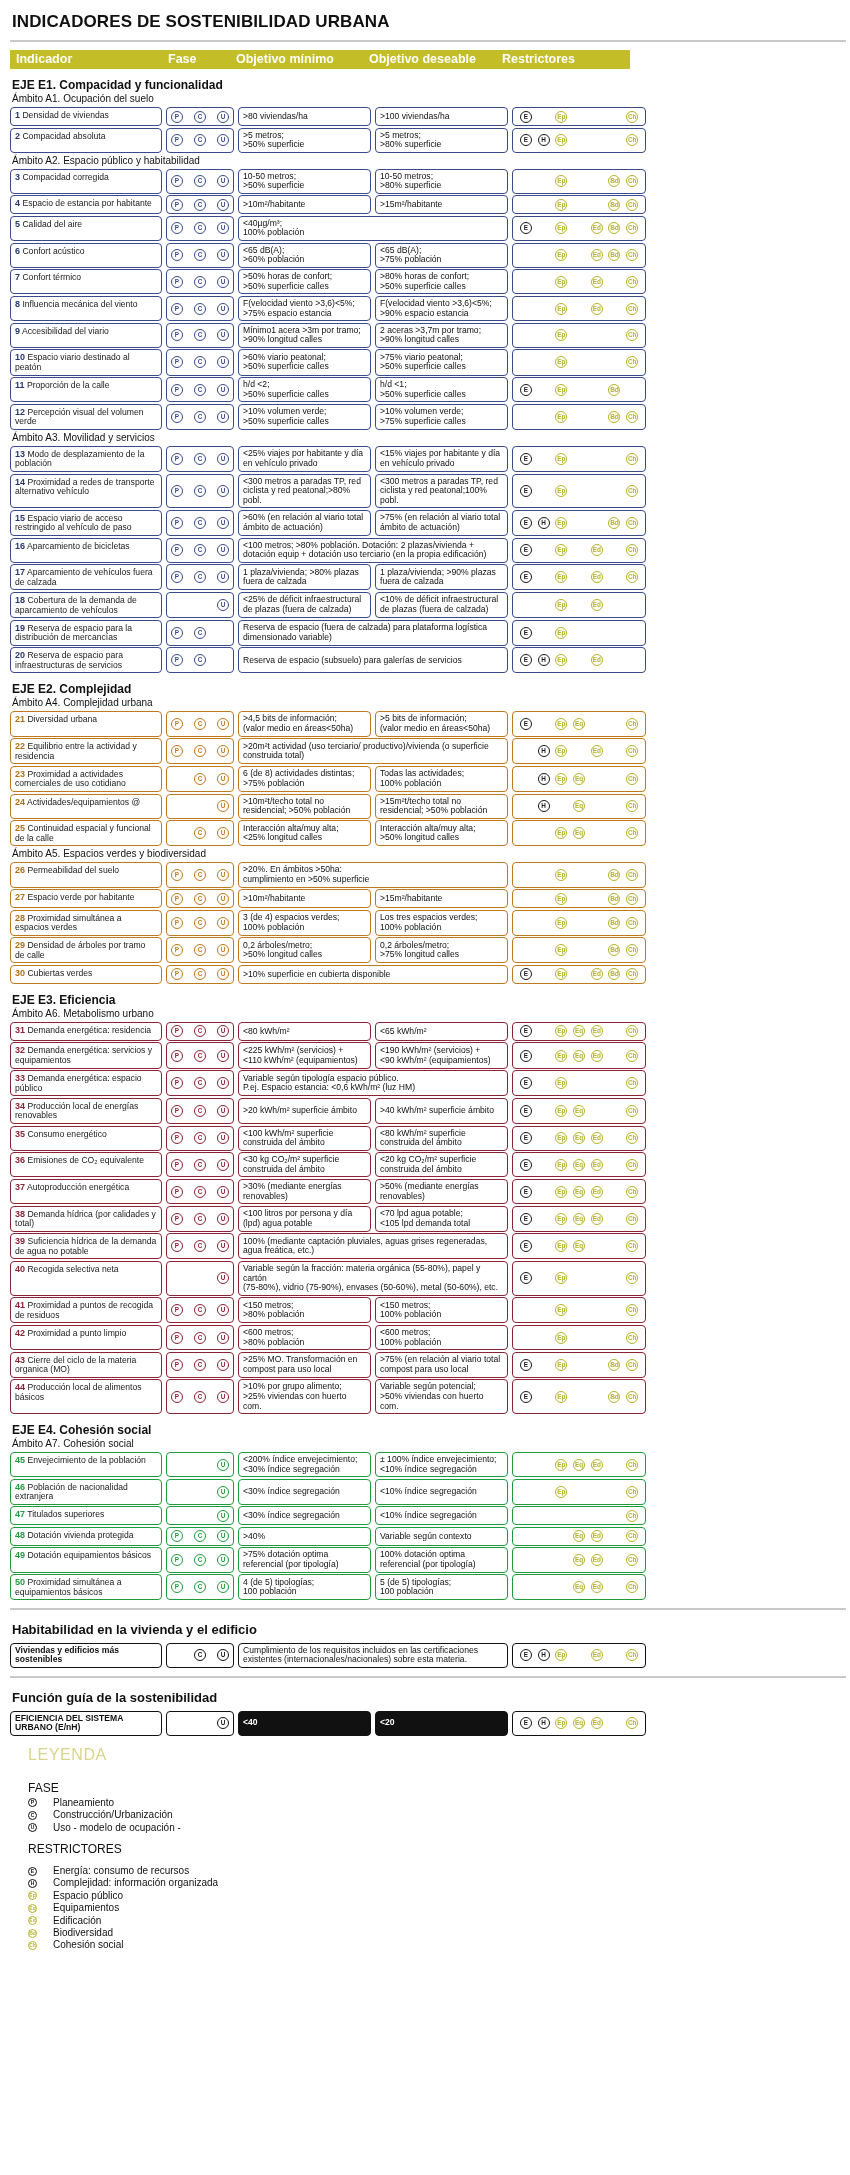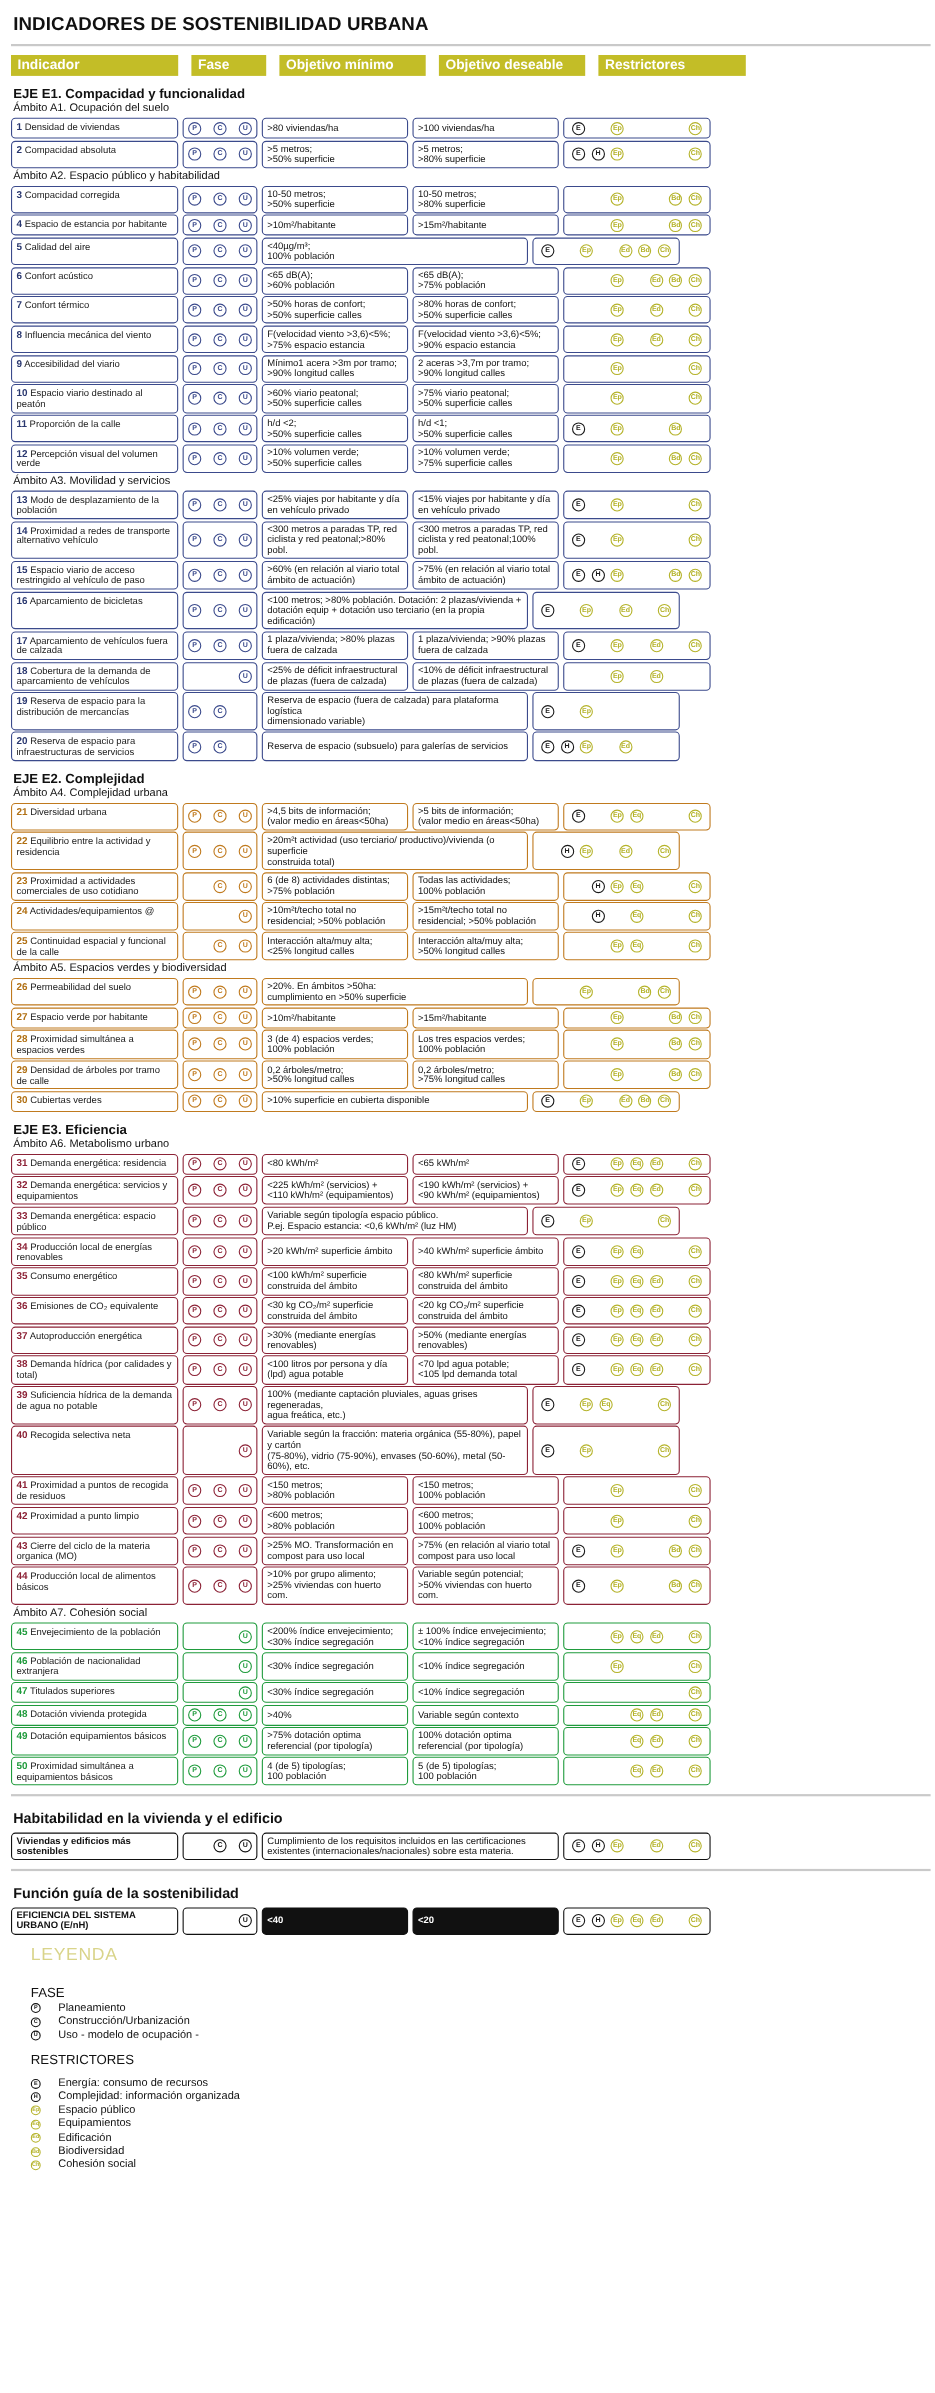--- a/index.html
+++ b/index.html
@@ -19,21 +19,21 @@
     letter-spacing: .1px;
     color: #111;
     margin: 4px 0 8px 2px;
   }
   .title-rule { height: 2px; background: #c9c9c9; margin: 0 0 8px 0; }
 
   
   .colhead {
     display: flex;
     align-items: stretch;
-    gap: 12px;
+    gap: 0;
     margin-bottom: 7px;
   }
   .colhead .h {
     background: #c3bd27;
     color: #ffffff;
     font-weight: bold;
     font-size: 12.5px;
     padding: 2px 6px 3px 6px;
     line-height: 14px;
     white-space: nowrap;
@@ -74,21 +74,21 @@
     line-height: 9.6px;
     display: flex;
     align-items: center;
     background: #fff;
     min-height: 19px;
   }
   .c-ind   { width: 152px; display:block; padding-top:3px; }
   .c-fase  { width: 68px; justify-content: space-around; padding: 1px 4px; }
   .c-min   { width: 133px; }
   .c-des   { width: 133px; }
-  .c-both  { width: 242px; }
+  .c-both  { width: 270px; }
   .c-res   { width: 134px; padding: 1px 4px; }
 
   .c-ind .num { font-weight: bold; color: var(--nc); font-size: 9px; }
   .c-ind .nm  { color: #1a1a1a; font-size: 8.6px; }
 
   .valtxt { display:block; }
   .valtxt span { display: block; }
 
   
   .badges { display: flex; align-items: center; width: 100%; }
@@ -1557,20 +1557,21 @@
                 <span class="res-slot"></span>
                 <span class="res-slot"></span>
                 <span class="res-slot"><span class="badge">Bd</span></span>
                 <span class="res-slot"><span class="badge">Ch</span></span>
               </div>
             </div>
           </div>
         </div>
       </div>
       <div class="sec-green">
+        <div class="eje">EJE E4. Cohesión social</div>
         <div class="ambito">Ámbito A7. Cohesión social</div>
         <div class="tbl">
           <div class="row">
             <div class="cell c-ind"><span class="num">45</span> <span class="nm">Envejecimiento de la población</span></div>
             <div class="cell c-fase">
               <div class="badges fase">
                 <span class="badge empty">&nbsp;</span>
                 <span class="badge empty">&nbsp;</span>
                 <span class="badge">U</span>
               </div>

